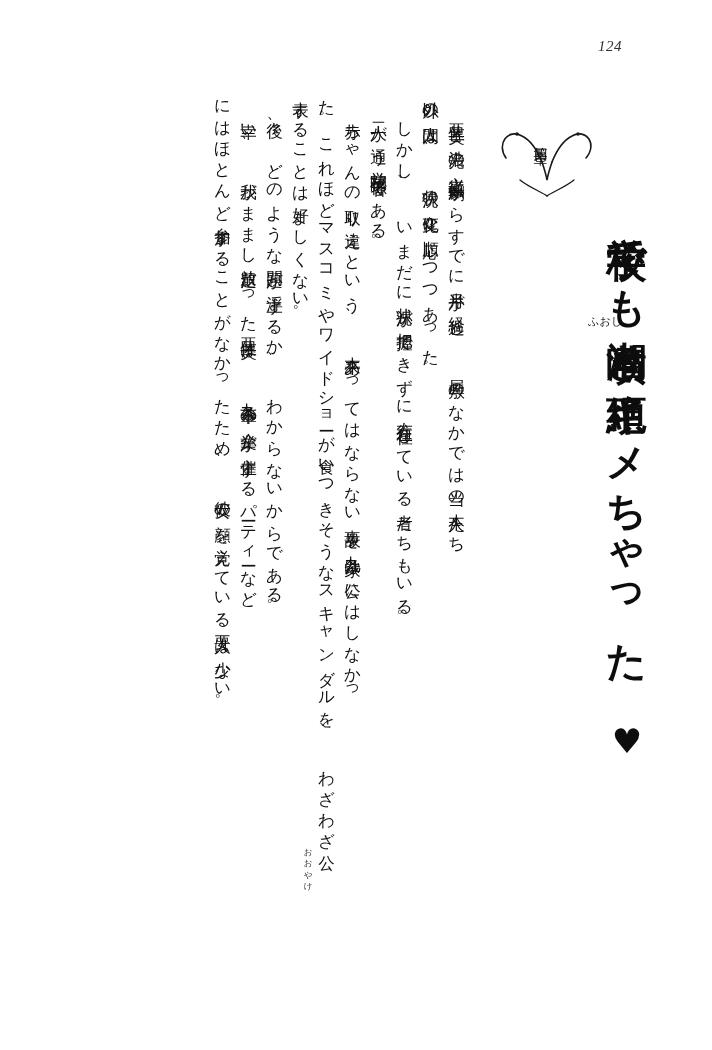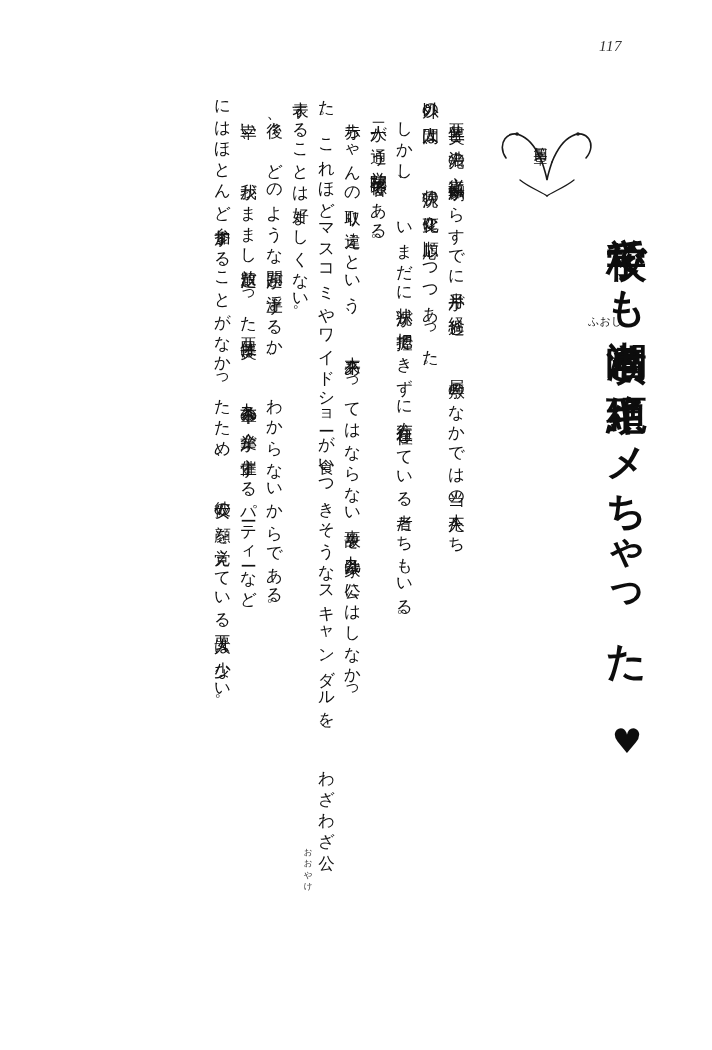--- a/index.html
+++ b/index.html
@@ -151,21 +151,21 @@
     writing-mode: vertical-rl;
     -webkit-writing-mode: vertical-rl;
     text-orientation: upright;
   }
 </style>
 </head>
 <body>
 
 <div class="page">
 
-  <div class="page-number">117</div>
+  <div class="page-number">124</div>
 
   <div class="chapter-block">
 
     <div class="chapter-badge">
       <svg class="swirl" viewBox="0 0 120 86" aria-hidden="true">
         <path d="M16 40 C 6 26, 18 10, 32 18 C 42 23, 48 34, 52 44" fill="none" stroke="#1a1a1a" stroke-width="1.6" stroke-linecap="round"></path>
         <path d="M96 40 C 108 26, 96 10, 82 18 C 72 23, 66 34, 62 44" fill="none" stroke="#1a1a1a" stroke-width="1.6" stroke-linecap="round"></path>
         <path d="M52 44 C 54 50, 56 56, 57 62 C 58 56, 60 50, 62 44" fill="none" stroke="#1a1a1a" stroke-width="1.6" stroke-linecap="round"></path>
         <path d="M30 62 C 40 70, 52 74, 57 78" fill="none" stroke="#1a1a1a" stroke-width="1.3" stroke-linecap="round"></path>
         <path d="M84 62 C 74 70, 62 74, 57 78" fill="none" stroke="#1a1a1a" stroke-width="1.3" stroke-linecap="round"></path>

